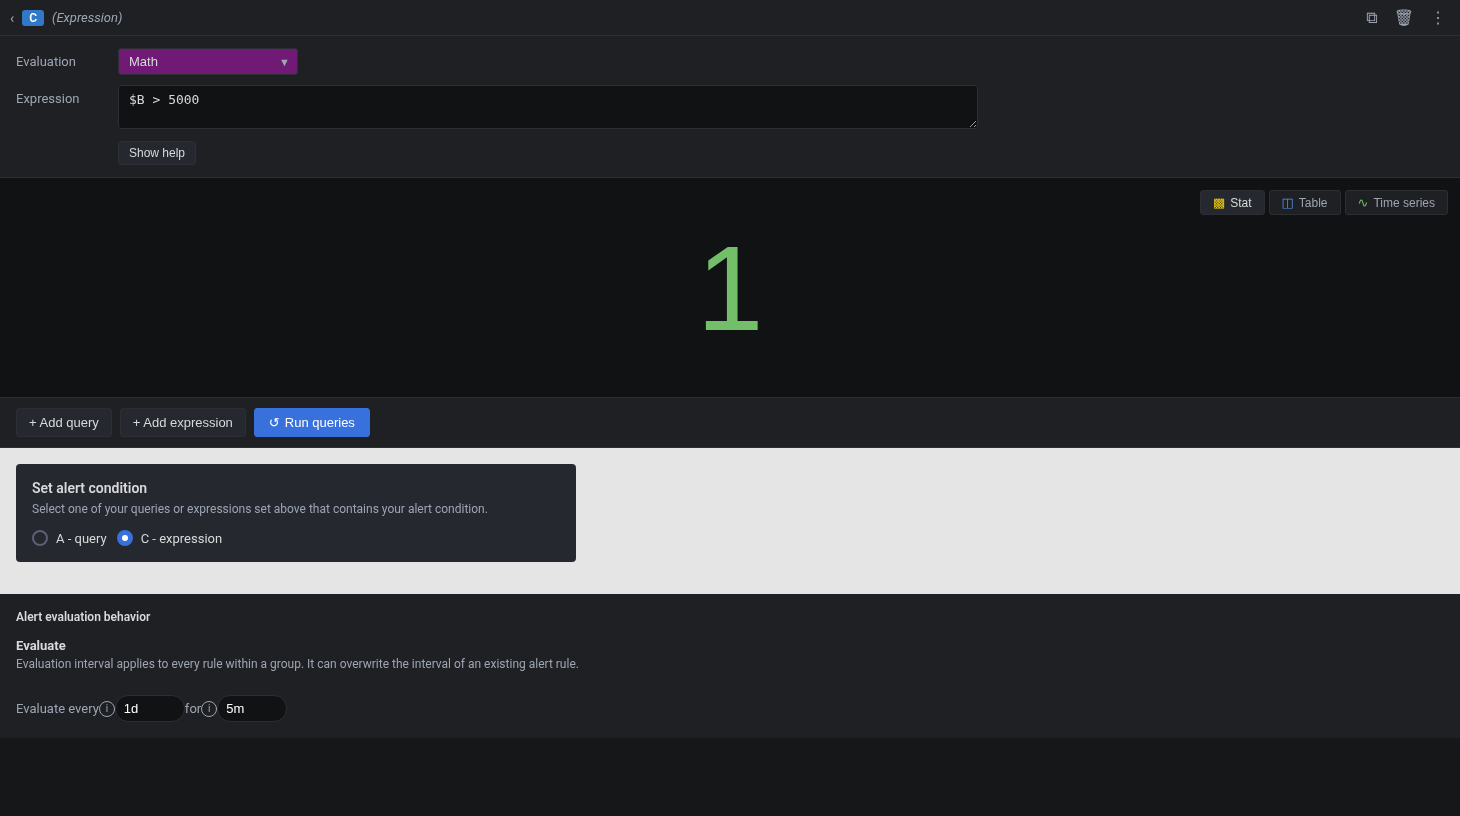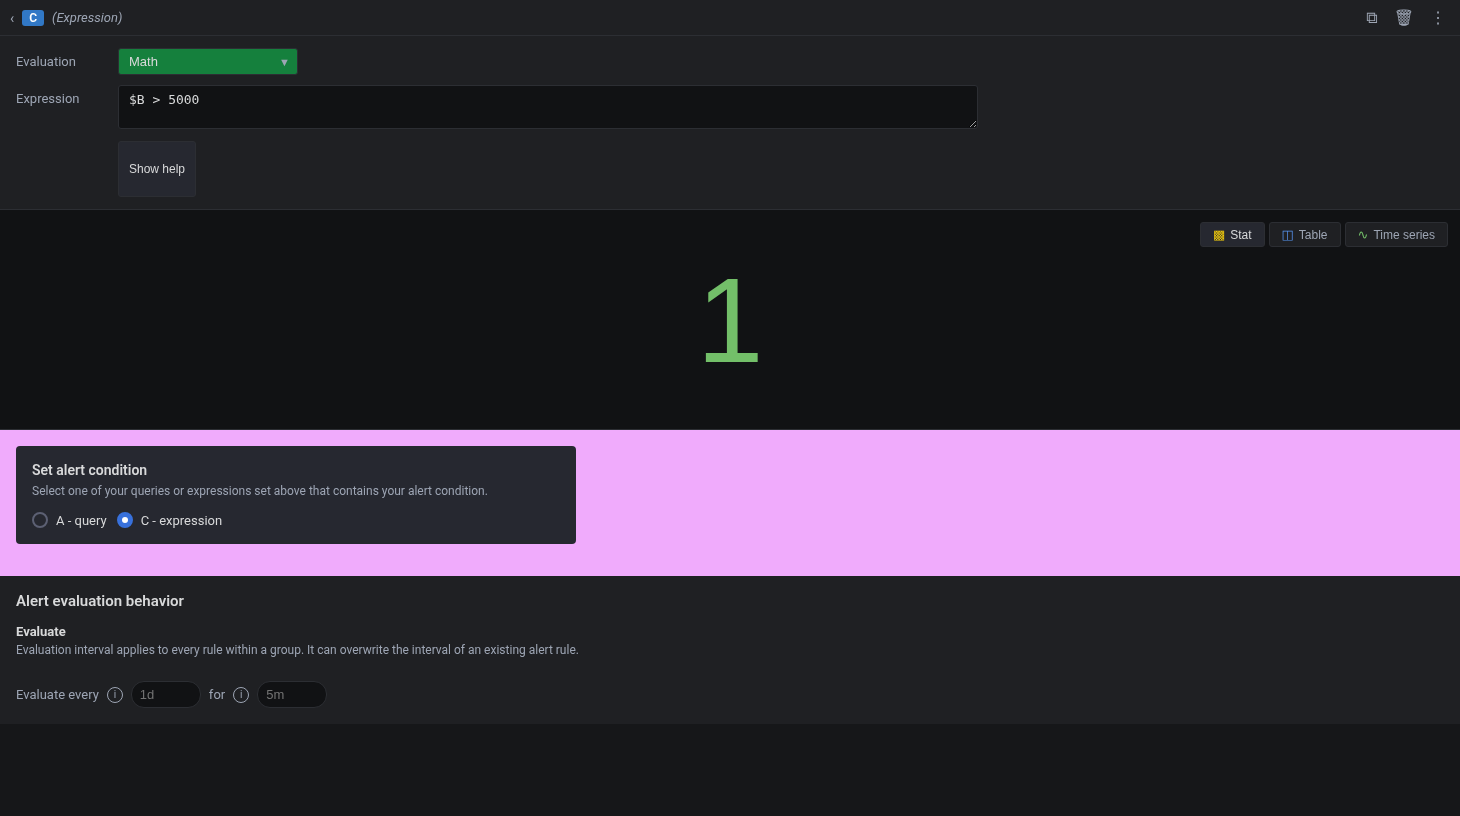--- a/index.html
+++ b/index.html
@@ -85,21 +85,21 @@
       font-size: 13px;
       padding-top: 6px;
       flex-shrink: 0;
     }
     .select-wrapper {
       position: relative;
       width: 180px;
     }
     .select-wrapper select {
       width: 100%;
-      background: #15803d;
+      background: #701a75;
       border: 1px solid #2c2e33;
       color: #d8d9da;
       padding: 5px 10px;
       border-radius: 3px;
       font-size: 13px;
       appearance: none;
       cursor: pointer;
     }
     .select-arrow {
       position: absolute;
@@ -120,21 +120,21 @@
       font-family: monospace;
       flex: 1;
       resize: vertical;
       min-height: 34px;
       max-width: 860px;
     }
     .show-help-btn {
       background: #262830;
       border: 1px solid #2c2e33;
       color: #d8d9da;
-      padding: 20px 10px;
+      padding: 4px 10px;
       border-radius: 3px;
       font-size: 12px;
       cursor: pointer;
       margin-top: 2px;
     }
 
     
     .preview-area {
       background: #111214;
       position: relative;
@@ -207,21 +207,21 @@
       cursor: pointer;
       display: flex;
       align-items: center;
       gap: 5px;
       font-weight: 500;
     }
 
     
     .section {
       padding: 16px;
-      background: #f0abfc;
+      background: #e5e5e5;
       margin-bottom: 0;
     }
     .section-card {
       background: #262830;
       border-radius: 4px;
       padding: 16px;
       max-width: 560px;
       margin-bottom: 16px;
     }
     .section-title {
@@ -272,49 +272,48 @@
       font-size: 13px;
       color: #d8d9da;
     }
 
     
     .eval-section {
       padding: 16px;
       background: #1f2023;
     }
     .eval-title {
-      font-size: 15px;
+      font-size: 12px;
       font-weight: 600;
       color: #d8d9da;
       margin-bottom: 14px;
     }
     .eval-label {
       font-size: 13px;
       font-weight: 700;
       color: #d8d9da;
       margin-bottom: 4px;
     }
     .eval-desc {
       font-size: 12px;
       color: #9da5b4;
       margin-bottom: 24px;
     }
     .eval-row {
       display: flex;
       align-items: center;
-      gap: 8px;
     }
     .eval-text {
       font-size: 13px;
       color: #9da5b4;
     }
     .eval-input {
       background: #111214;
       border: 1px solid #2c2e33;
-      color: #737373;
+      color: #ffffff;
       padding: 5px 8px;
       border-radius: 13px;
       font-size: 13px;
       width: 70px;
     }
     .info-icon {
       width: 16px;
       height: 16px;
       border-radius: 50%;
       border: 1px solid #9da5b4;
@@ -380,20 +379,28 @@
         <span>Table</span>
       </button>
       <button class="preview-tab">
         <span style="color:#73bf69; font-size:13px;">∿</span>
         <span>Time series</span>
       </button>
     </div>
     <div class="preview-value">1</div>
   </div>
 
+  <div class="bottom-toolbar">
+    <button class="add-btn">+ Add query</button>
+    <button class="add-btn">+ Add expression</button>
+    <button class="run-btn">
+      <span>↺</span>
+      <span>Run queries</span>
+    </button>
+  </div>
 
   <div class="section">
     <div class="section-card">
       <div class="section-title">Set alert condition</div>
       <div class="section-desc">Select one of your queries or expressions set above that contains your alert condition.</div>
       <div class="radio-group">
 
         <div class="radio-item">
           <div class="radio-circle"></div>
           <span class="radio-label">A - query</span>

